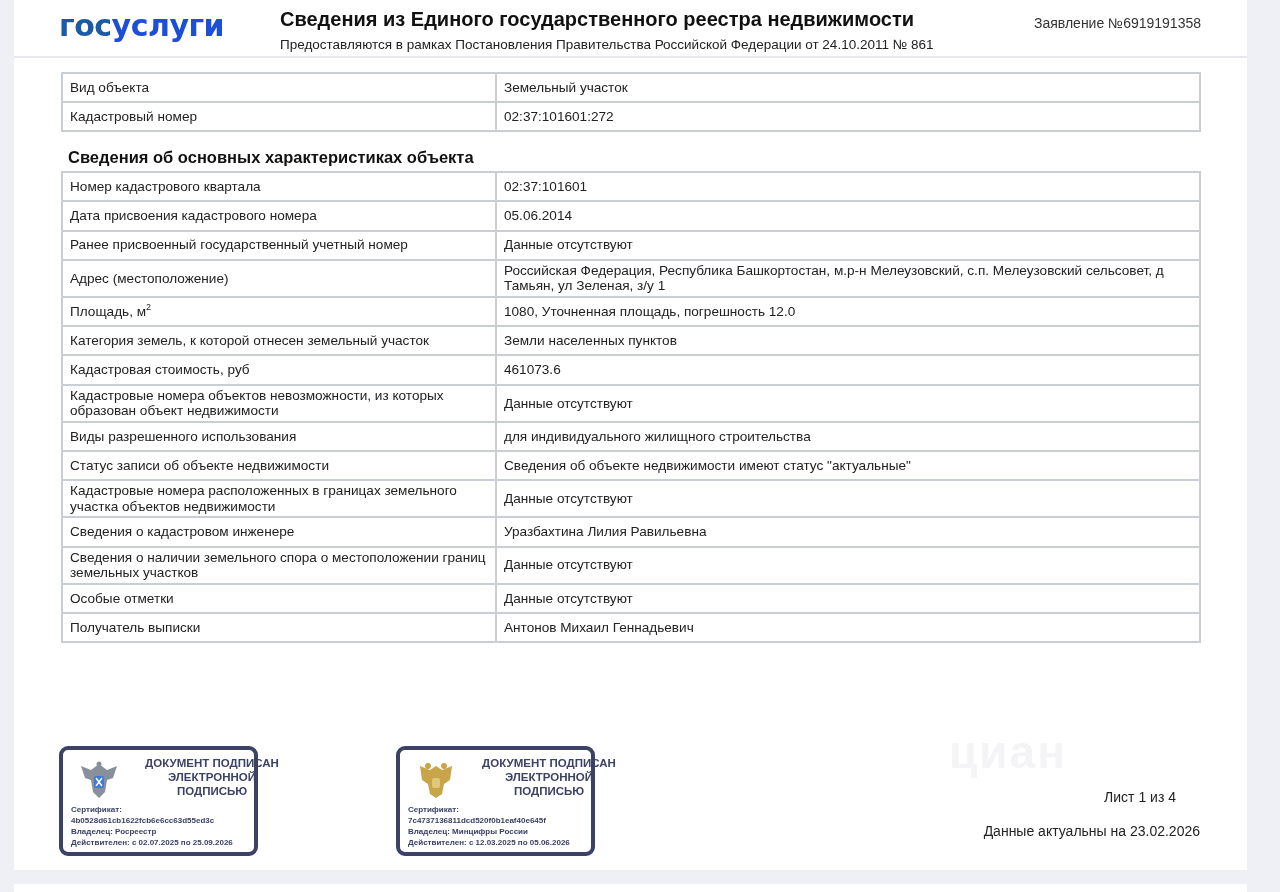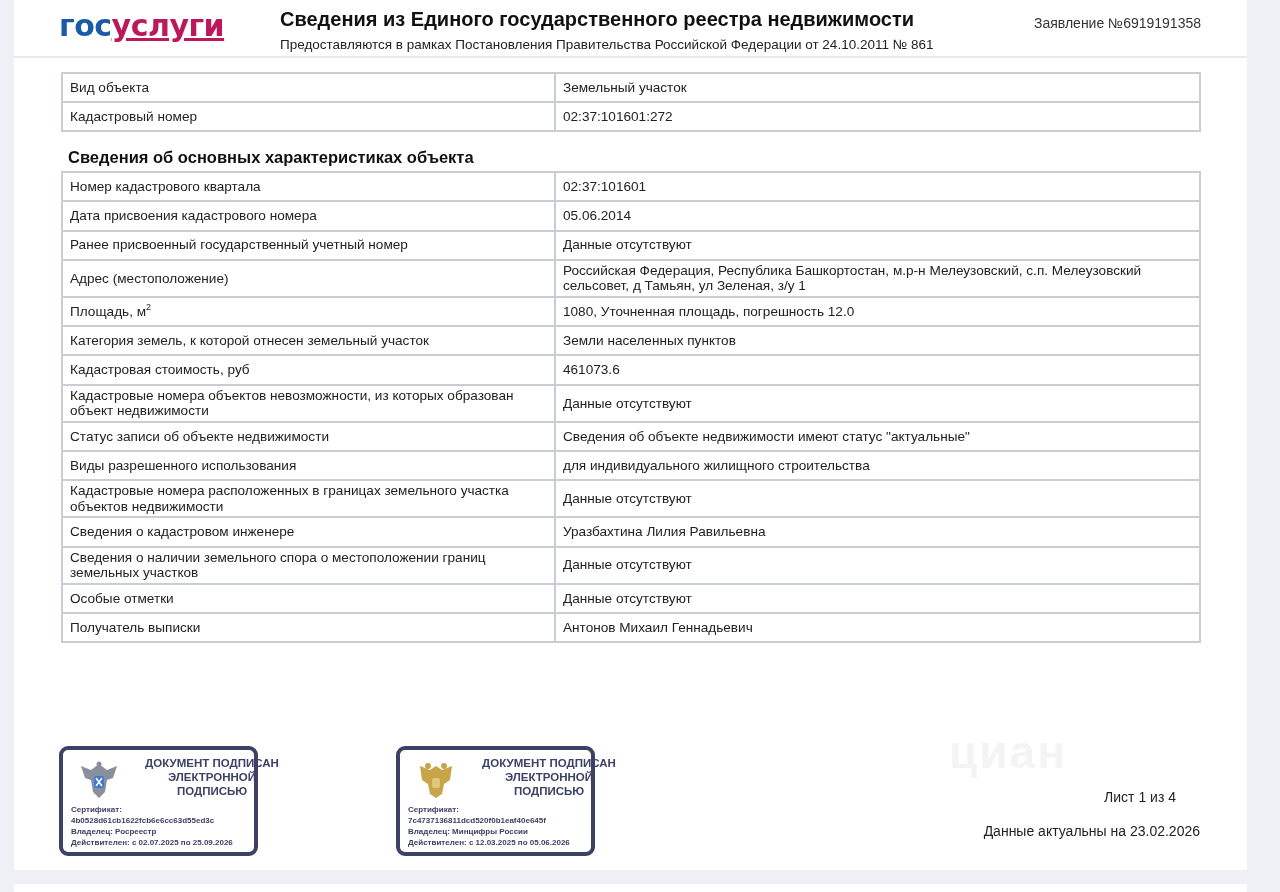--- a/index.html
+++ b/index.html
@@ -26,21 +26,21 @@
     position: absolute;
     left: 0; top: 0; width: 100%; height: 58px;
     border-bottom: 2px solid #e7e9ef;
   }
   .logo {
     position: absolute; left: 45px; top: 8px;
     font-size: 30px; font-weight: bold; letter-spacing: -0.5px;
     font-family: "DejaVu Sans", sans-serif;
   }
   .logo .gos { color: #0d4cd3; color: #1a5aa6; }
-  .logo .uslugi { color: #be185d; text-decoration: underline; }
+  .logo .uslugi { color: #1d4ed8; }
   .title {
     position: absolute; left: 266px; top: 8px;
     font-size: 20px; font-weight: bold; color: #111;
   }
   .subtitle {
     position: absolute; left: 266px; top: 37px;
     font-size: 13.5px; color: #222;
   }
   .app-number {
     position: absolute; right: 46px; top: 15px;
@@ -53,21 +53,21 @@
     border-collapse: collapse;
     font-size: 13.6px;
     color: #222;
   }
   table.grid td {
     border: 2px solid #c9cdd6;
     padding: 2px 7px;
     vertical-align: middle;
     line-height: 15.5px;
   }
-  table.grid td.k { width: 493px; }
+  table.grid td.k { width: 434px; }
   .t1 { top: 72px; }
   .t1 td { height: 29px; }
   .section-title {
     position: absolute; left: 54px; top: 148px;
     font-size: 16.5px; font-weight: bold; color: #111;
   }
   .t2 { top: 171px; }
   .t2 td { height: 29.3px; }
   .t2 tr.two td { height: 35px; }
   .t2 tr.three td { height: 53px; }
@@ -169,26 +169,26 @@
     </tr>
     <tr>
       <td class="k">Кадастровая стоимость, руб</td>
       <td>461073.6</td>
     </tr>
     <tr class="two">
       <td class="k">Кадастровые номера объектов невозможности, из которых образован объект недвижимости</td>
       <td>Данные отсутствуют</td>
     </tr>
     <tr>
+      <td class="k">Виды разрешенного использования</td>
+      <td>для индивидуального жилищного строительства</td>
+    </tr>
+    <tr>
       <td class="k">Статус записи об объекте недвижимости</td>
       <td>Сведения об объекте недвижимости имеют статус "актуальные"</td>
-    </tr>
-    <tr>
-      <td class="k">Виды разрешенного использования</td>
-      <td>для индивидуального жилищного строительства</td>
     </tr>
     <tr class="two">
       <td class="k">Кадастровые номера расположенных в границах земельного участка объектов недвижимости</td>
       <td>Данные отсутствуют</td>
     </tr>
     <tr>
       <td class="k">Сведения о кадастровом инженере</td>
       <td>Уразбахтина Лилия Равильевна</td>
     </tr>
     <tr class="two">

